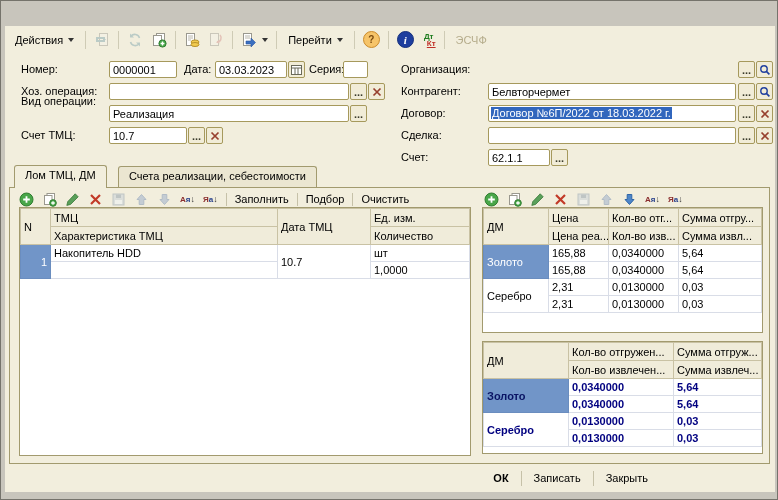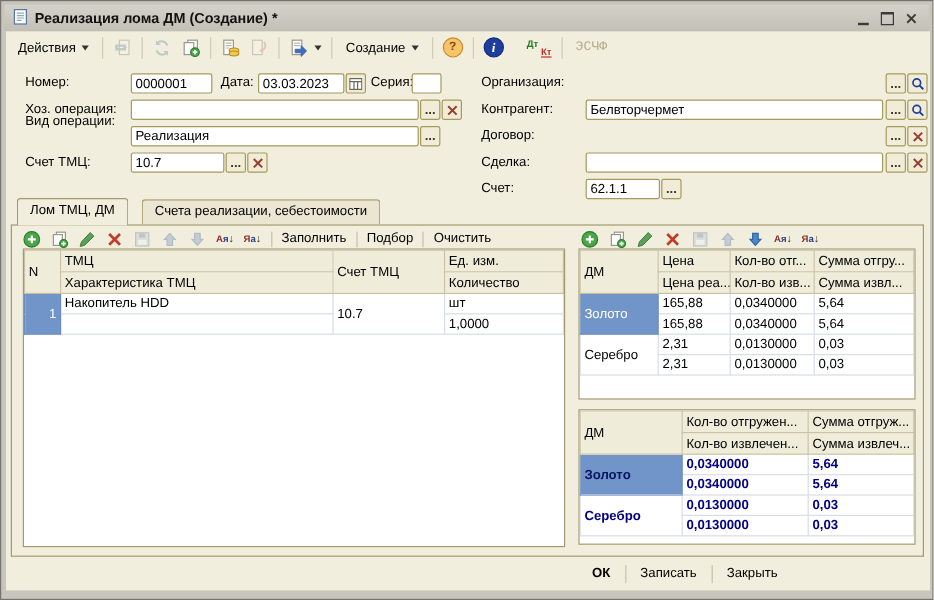--- a/index.html
+++ b/index.html
@@ -17,27 +17,27 @@
   
   .mtoolbar{position:absolute;left:4px;top:25px;right:4px;height:27px;display:flex;align-items:center;
             padding:0 4px;gap:2px;box-sizing:border-box;}
   .tb-text{display:flex;align-items:center;background:none;border:1px solid transparent;border-radius:2px;
            font:11px "Liberation Sans",sans-serif;padding:3px 5px;cursor:pointer;color:#000;}
   .tb-ibtn{display:flex;align-items:center;justify-content:center;background:none;border:1px solid transparent;
            border-radius:2px;padding:2px;cursor:pointer;}
   .tb-sep{width:1px;height:18px;background:#CFCBB5;margin:0 3px;}
   .dd{width:0;height:0;border:3px solid transparent;border-top:4px solid #333;margin-left:5px;margin-top:3px;display:inline-block;}
   .disabled{opacity:.55;}
-  .dis-text{color:#B5AC8B;font-family:Liberation Mono, monospace;}
+  .dis-text{color:#B5AC8B;}
   .circle-icon{width:15px;height:15px;border-radius:50%;display:flex;align-items:center;justify-content:center;
                font-weight:bold;font-size:10px;}
   .help-c{background:#F6C469;border:1px solid #CB8B2B;color:#7A4A10;}
   .info-c{background:#1E3E9E;border:1px solid #16307C;color:#fff;font-family:"Liberation Serif",serif;font-style:italic;font-size:11px;}
   .dtkt{display:flex;flex-direction:column;line-height:7px;font-size:8px;font-weight:bold;}
-  .dtkt .dt{color:#1F7D1F;}.dtkt .kt{color:#C03028;margin-left:23px;text-decoration:underline;}
+  .dtkt .dt{color:#1F7D1F;}.dtkt .kt{color:#C03028;margin-left:5px;text-decoration:underline;}
   
   .form-area{position:absolute;left:0;top:54px;width:778px;height:112px;}
   .flabel{position:absolute;white-space:nowrap;}
   .fin{position:absolute;height:17px;box-sizing:border-box;border:1px solid #A6995C;background:#fff;
        font:11px "Liberation Sans",sans-serif;padding:0 3px;border-radius:2px;color:#000;}
   .fbtn{position:absolute;width:17px;height:17px;box-sizing:border-box;border:1px solid #A6995C;background:#F1ECD7;
         border-radius:2px;display:flex;align-items:center;justify-content:center;padding:0;cursor:pointer;
         font:bold 11px/8px "Liberation Sans",sans-serif;color:#3A3A2A;}
   .sel-input{position:absolute;height:17px;box-sizing:border-box;border:1px solid #A6995C;background:#fff;
              padding:1px 2px;border-radius:2px;overflow:hidden;white-space:nowrap;}
@@ -72,40 +72,20 @@
   .f-btn{background:none;border:none;font:11px "Liberation Sans",sans-serif;padding:3px 10px;cursor:pointer;color:#000;}
   .f-btn.ok{font-weight:bold;}
   .f-sep{width:1px;height:15px;background:#C6C1A8;}
 </style>
 </head>
 <body>
 
 <div class="window">
   <div class="client-bg"></div>
 
-  <div class="titlebar">
-    <span>
-      <svg width="14" height="14">
-          <rect x="2" y="1" width="10" height="12" fill="#FDFDF6" stroke="#5577AA"></rect>
-          <path d="M4 4h6M4 6h6M4 8h6M4 10h4" stroke="#8FA8C8" stroke-width="1"></path>
-        </svg>
-    </span>
-    <span class="title-text">Реализация лома ДМ (Создание) *</span>
-    <span class="win-btn">
-        <span class="g-min"></span>
-      </span>
-    <span class="win-btn">
-        <span class="g-max"></span>
-      </span>
-    <span class="win-btn">
-      <svg width="11" height="11">
-          <path d="M2 2l7 7M9 2l-7 7" stroke="#3A3A3A" stroke-width="1.6"></path>
-        </svg>
-    </span>
-  </div>
 
   <div class="mtoolbar">
     <button class="tb-text">
       <span>Действия</span>
         <span class="dd"></span>
     </button>
     <span class="tb-sep"></span>
     <button class="tb-ibtn disabled">
       <svg width="16" height="16">
           <rect x="5.5" y="1.5" width="8" height="12" fill="#F4F2E8" stroke="#AAA89E"></rect>
@@ -149,21 +129,21 @@
     <button class="tb-ibtn">
       <svg width="16" height="16">
           <rect x="2.5" y="1.5" width="8" height="12" fill="#fff" stroke="#9A988E"></rect>
           <path d="M4 4h5M4 6h5" stroke="#B9B6AA"></path>
           <path d="M5 9h5V6l4.5 4.5L10 15v-3H5z" fill="#3B6FC0" stroke="#2A55A0" stroke-width=".6"></path>
         </svg>
       <span class="dd"></span>
     </button>
     <span class="tb-sep"></span>
     <button class="tb-text">
-      <span>Создание</span>
+      <span>Перейти</span>
         <span class="dd"></span>
     </button>
     <span class="tb-sep"></span>
     <button class="tb-ibtn">
       <span class="circle-icon help-c">?</span>
     </button>
     <span class="tb-sep"></span>
     <button class="tb-ibtn">
       <span class="circle-icon info-c">i</span>
     </button>
@@ -235,20 +215,23 @@
     <button class="fbtn" style="left:737px;top:28px">
         <span>...</span>
       </button>
     <button class="fbtn" style="left:755px;top:28px">
       <svg width="12" height="12">
           <circle cx="5" cy="5" r="3.2" fill="none" stroke="#1E3E9E" stroke-width="1.4"></circle>
           <path d="M7.4 7.4l3 3" stroke="#1E3E9E" stroke-width="1.6"></path>
         </svg>
     </button>
     <span class="flabel" style="left:400px;top:52px">Договор:</span>
+    <div class="sel-input" style="left:487px;top:50px;width:248px">
+      <span class="sel-text">Договор №6П/2022 от 18.03.2022 г.</span>
+    </div>
     <button class="fbtn" style="left:737px;top:50px">
         <span>...</span>
       </button>
     <button class="fbtn" style="left:755px;top:50px">
       <svg width="10" height="10">
           <path d="M1.5 1.5l7 7M8.5 1.5l-7 7" stroke="#97402E" stroke-width="1.7"></path>
         </svg>
     </button>
     <span class="flabel" style="left:400px;top:74px">Сделка:</span>
     <input class="fin" style="left: 487px; top: 72px; width: 248px;" value="">
@@ -341,21 +324,21 @@
         <colgroup>
             <col style="width:30px">
             <col style="width:227px">
             <col style="width:93px">
             <col>
           </colgroup>
         <tbody>
             <tr>
           <th rowspan="2">N</th>
           <th>ТМЦ</th>
-          <th rowspan="2">Счет ТМЦ</th>
+          <th rowspan="2">Дата ТМЦ</th>
           <th>Ед. изм.</th>
         </tr>
         <tr>
           <th>Характеристика ТМЦ</th>
           <th>Количество</th>
         </tr>
         <tr>
           <td class="ncol" rowspan="2">1</td>
           <td>Накопитель HDD</td>
           <td rowspan="2">10.7</td>

